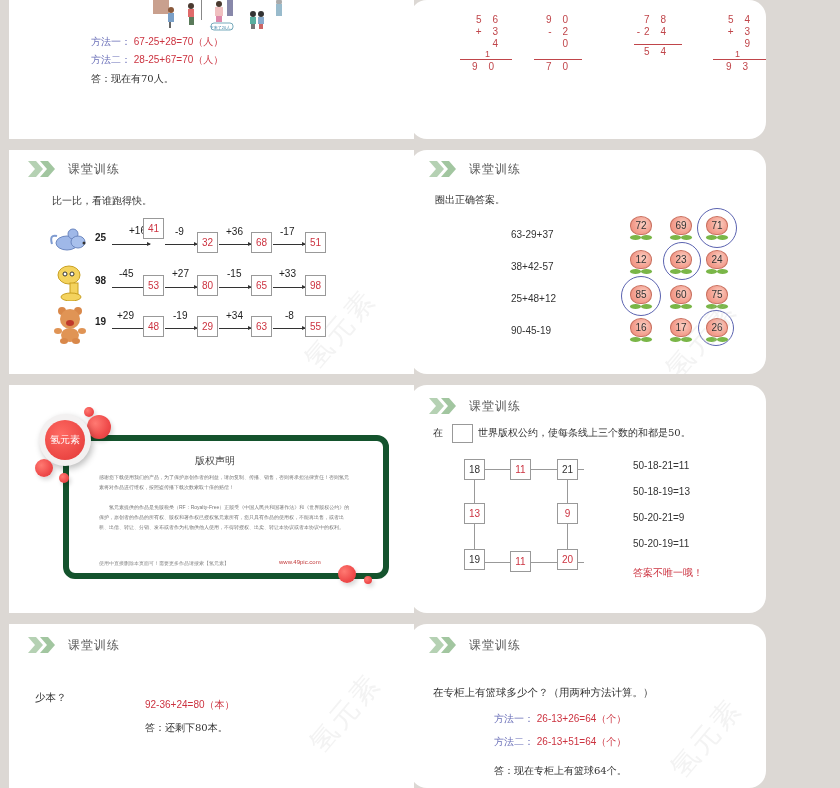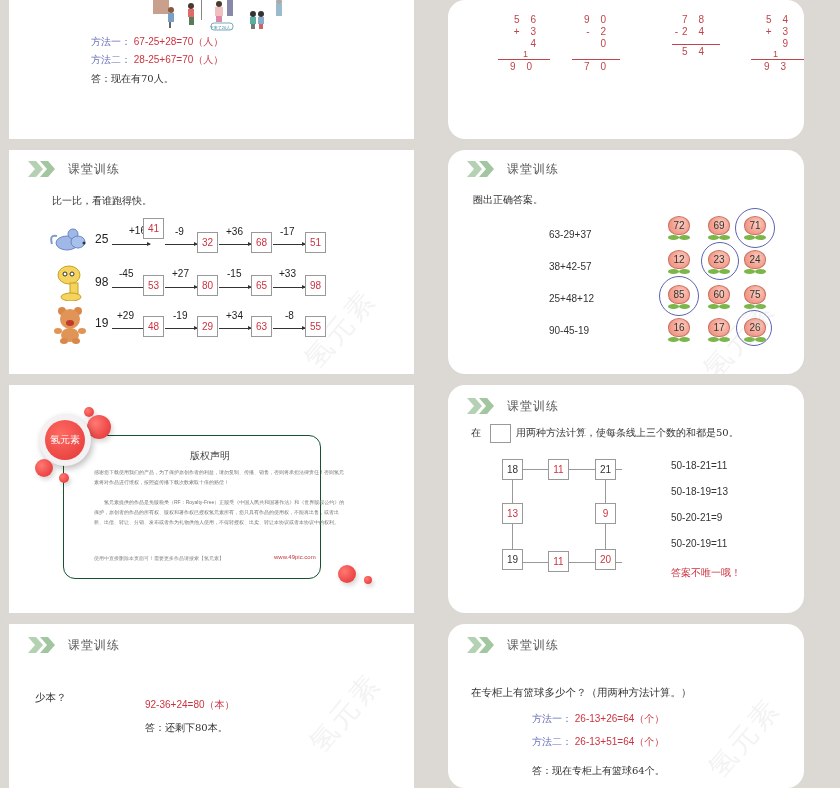--- a/index.html
+++ b/index.html
@@ -1,20 +1,20 @@
 <!DOCTYPE html>
 <html><head>
 <meta charset="utf-8">
 <style>
   * { box-sizing: border-box; margin: 0; padding: 0; }
   html, body { width: 840px; height: 788px; overflow: hidden; background: #dcd8d4; }
   body { position: relative; font-family: "Liberation Sans", "DejaVu Sans", sans-serif; color: #333; }
   .slide { position: absolute; background: #fff; overflow: hidden; }
   .s-l { left: 9px; width: 405px; }
-  .s-r { left: 448px; width: 356px; border-radius: 17px; }
+  .s-r { left: 410px; width: 356px; border-radius: 17px; }
   .r0 { top: 0; height: 139px; }
   .r1 { top: 150px; height: 224px; }
   .r2 { top: 385px; height: 228px; }
   .r3 { top: 624px; height: 164px; }
 
   .hdr { position: absolute; left: 19px; top: 11px; height: 16px; display: flex; align-items: center; }
   .hdr .chev { width: 28px; height: 16px; margin-right: 12px; }
   .hdr .title { font-family: "DejaVu Serif", serif; font-size: 12px; color: #555; letter-spacing: 1px; }
 
   .abs { position: absolute; white-space: nowrap; }
@@ -30,37 +30,37 @@
   
   .varith { position: absolute; color: #c0454a; font-size: 10px; letter-spacing: 4px; text-align: right; line-height: 12px; }
   .varith .rule { height: 1px; background: #c0454a; margin: 1px 0; }
   .varith .carry { font-size: 9px; line-height: 8px; }
 
   
   .box { position: absolute; width: 21px; height: 21px; border: 1px solid #999; background: #fff; color: #cc3340; font-size: 10px; display: flex; align-items: center; justify-content: center; }
   .arrow { position: absolute; height: 1px; background: #333; }
   .arrow::after { content: ""; position: absolute; right: -1px; top: -2px; border-left: 4px solid #333; border-top: 2.5px solid transparent; border-bottom: 2.5px solid transparent; }
   .op { position: absolute; font-size: 10px; color: #222; }
-  .start { position: absolute; font-size: 12px; color: #222; }
+  .start { position: absolute; font-size: 10px; color: #222; font-weight: bold; }
 
   
   .peach { position: absolute; width: 24px; height: 26px; }
   .peach .body { position: absolute; left: 1px; top: 2px; width: 22px; height: 19px; border-radius: 50% 50% 46% 46%; background: radial-gradient(circle at 60% 40%, #fbd0c4 0%, #f4a191 55%, #ec8a78 100%); border: 1px solid #c9705f; display: flex; align-items: center; justify-content: center; font-size: 10px; color: #333; }
   .peach .leaf { position: absolute; bottom: 0; width: 11px; height: 5px; background: #7ab648; border-radius: 50%; }
   .peach .leaf.l { left: 1px; }
   .peach .leaf.r { right: 1px; }
   .ring { position: absolute; border: 1.2px solid #5b63b0; border-radius: 50%; }
 
   
   .sq { position: absolute; width: 21px; height: 21px; border: 1px solid #999; background: #fff; font-size: 10px; display: flex; align-items: center; justify-content: center; }
   .hl { position: absolute; height: 1px; background: #999; }
   .vl { position: absolute; width: 1px; background: #999; }
 
   
-  .cr-card { position: absolute; left: 54px; top: 50px; width: 258px; height: 144px; border: 1px solid #14532d; border-radius: 12px; }
+  .cr-card { position: absolute; left: 54px; top: 50px; width: 326px; height: 144px; border: 6px solid #14532d; border-radius: 12px; }
   .dot { position: absolute; border-radius: 50%; background: radial-gradient(circle at 35% 35%, #ff7a72 0%, #ef4a4a 60%, #d93a3a 100%); box-shadow: 2px 3px 4px rgba(0,0,0,0.15); }
   .logo-ring { position: absolute; left: 30px; top: 29px; width: 52px; height: 52px; border-radius: 50%; background: #f3f1f1; box-shadow: 2px 3px 6px rgba(0,0,0,0.25); }
   .logo-core { position: absolute; left: 6px; top: 6px; width: 40px; height: 40px; border-radius: 50%; background: radial-gradient(circle at 40% 35%, #ff6a62 0%, #e8413f 80%); color: #fff; font-size: 10px; display: flex; align-items: center; justify-content: center; }
   .cr-text { font-size: 5px; color: #777; line-height: 10px; white-space: normal; }
 
   .watermark { position: absolute; font-size: 28px; color: rgba(190,190,190,0.18); transform: rotate(-50deg); font-family: "DejaVu Sans", sans-serif; letter-spacing: 3px; pointer-events: none; }
 </style>
 </head>
 <body>
 
@@ -325,21 +325,21 @@
 <div class="slide s-r r2">
   <div class="hdr" style="top:13px;">
     <svg class="chev" viewBox="0 0 28 16">
       <polygon points="0,0 8,0 15,8 8,16 0,16 7,8" fill="#b5d1b3"></polygon>
       <polygon points="12,0 20,0 27,8 20,16 12,16 19,8" fill="#a2c6a0"></polygon>
     </svg>
     <span class="title">课堂训练</span>
   </div>
   <div class="abs t10 serif dark" style="left:23px; top:41px;">在</div>
   <div class="abs" style="left:42px; top:39px; width:21px; height:19px; border:1px solid #999;"></div>
-  <div class="abs t10 serif dark" style="left:68px; top:41px;">用两种方法计算，使每条线上三个数的和都是50。</div>
+  <div class="abs t10 serif dark" style="left:68px; top:41px;">世界版权公约，使每条线上三个数的和都是50。</div>
 
   <div class="hl" style="left:74px; top:84px; width:100px;"></div>
   <div class="hl" style="left:74px; top:177px; width:100px;"></div>
   <div class="vl" style="left:64px; top:94px; height:78px;"></div>
   <div class="vl" style="left:157px; top:94px; height:78px;"></div>
 
   <div class="sq dark" style="left:54px; top:74px;">18</div>
   <div class="sq red" style="left:100px; top:74px;">11</div>
   <div class="sq dark" style="left:147px; top:74px;">21</div>
   <div class="sq red" style="left:54px; top:118px;">13</div>

